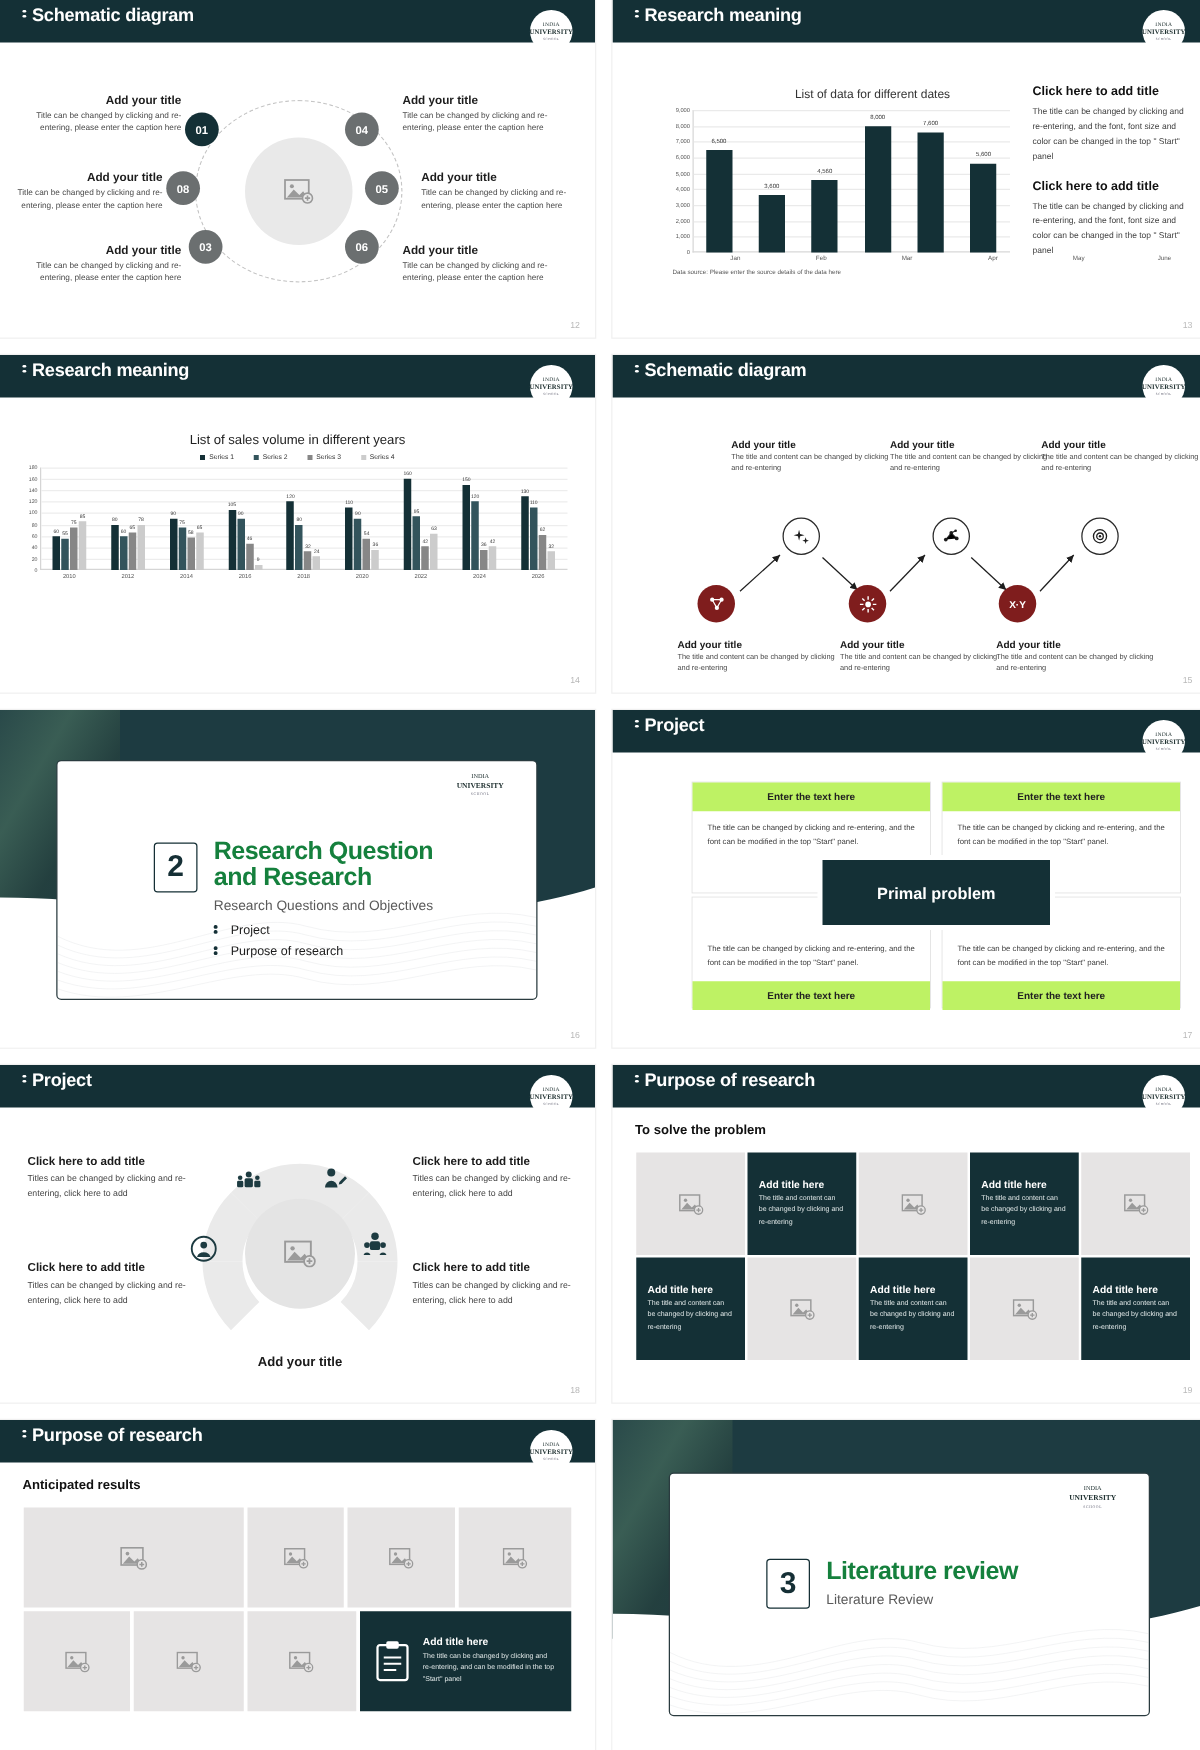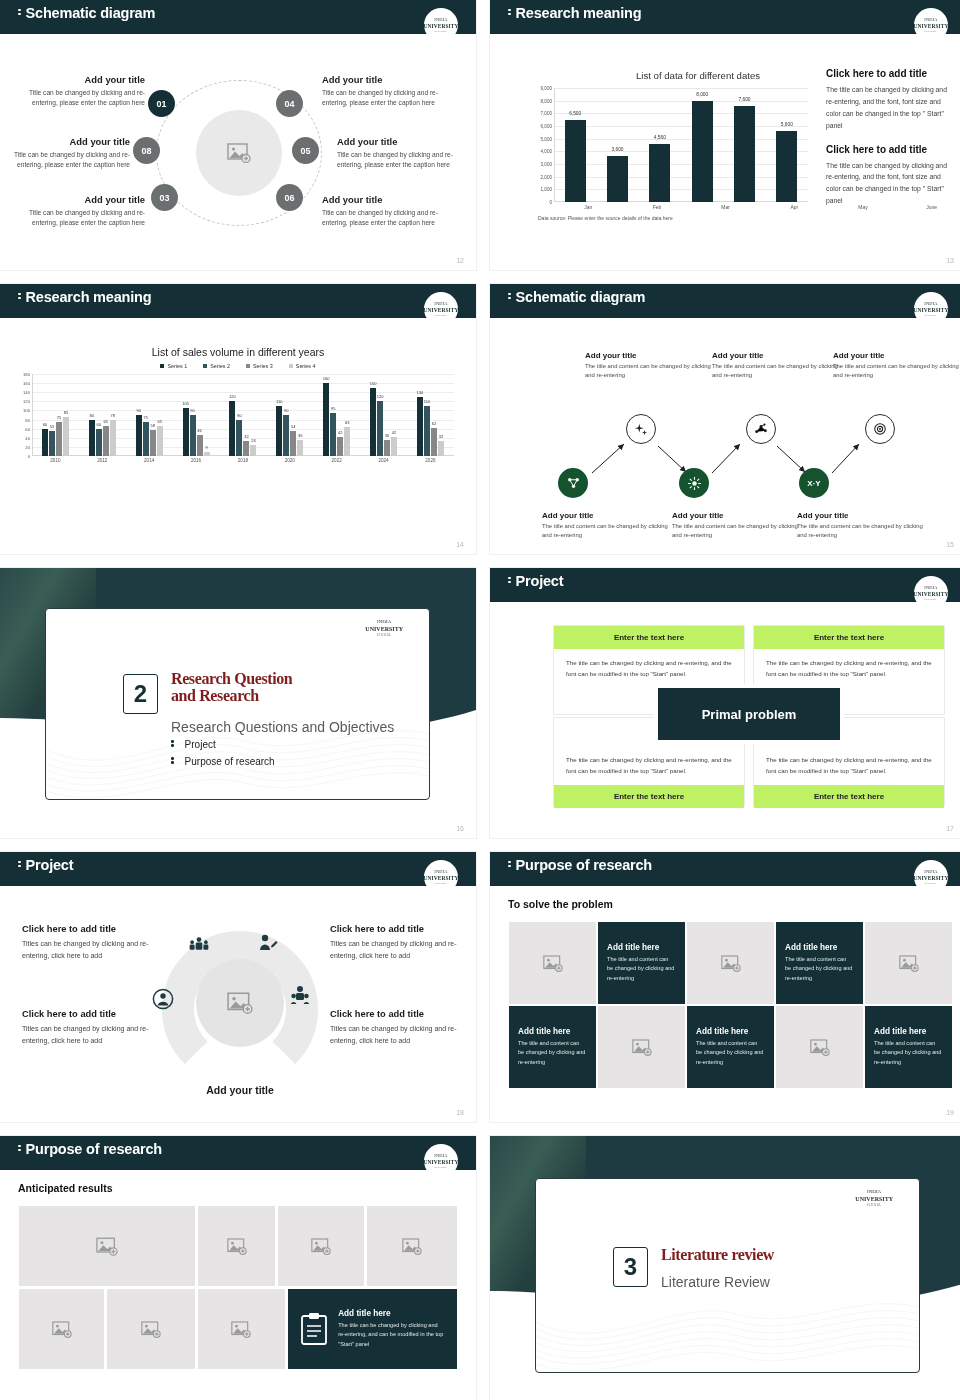--- a/index.html
+++ b/index.html
@@ -75,39 +75,39 @@
   .c3-groups { position:absolute; left:16px; right:0; top:0; bottom:0; display:flex; justify-content:space-around; align-items:flex-end; }
   .c3-group { display:flex; align-items:flex-end; gap:1px; height:100%; }
   .c3-bar { width:6px; position:relative; }
   .c3-bar .vlab { position:absolute; top:-7px; left:50%; transform:translateX(-50%); font-size:4px; color:#333; }
   .c3-xaxis { position:absolute; left:32px; right:22px; top:174px; display:flex; justify-content:space-around; }
   .c3-xaxis span { font-size:4.6px; color:#555; }
 
   
   .flow { position:absolute; inset:32px 0 0 0; }
   .fl-circ { position:absolute; width:30px; height:30px; border-radius:50%; display:flex; align-items:center; justify-content:center; }
-  .fl-circ.dark { background:#14532d; }
+  .fl-circ.dark { background:#7f1d1d; }
   .fl-circ.light { background:#fff; border:1px solid #2a2a2a; }
   .fl-cap { position:absolute; width:128px; }
   .fl-cap .t { font-size:8px; font-weight:bold; color:#1a1a1a; margin-bottom:2px; }
   .fl-cap .b { font-size:5.9px; color:#4a4a4a; line-height:1.55; }
 
   
   .sec { position:absolute; inset:0; background:#fff; overflow:hidden; }
   .sec-top { position:absolute; left:0; right:0; top:0; height:168px; background:#1d3b41; }
   .sec-photo { position:absolute; left:0; top:0; width:96px; height:168px;
      background:linear-gradient(120deg,#2a4a4a 0%,#3b5f55 30%,#24403f 60%,#1d3b41 100%); opacity:.95; }
   .sec-curve { position:absolute; left:0; right:0; top:120px; height:60px; }
   .sec-card { position:absolute; left:45px; top:40px; width:385px; height:192px; background:#fff;
               border:1px solid #2a3b3f; border-radius:4px; overflow:hidden; }
   .sec-wave { position:absolute; left:0; bottom:0; width:100%; height:110px; opacity:.4; }
   .sec-num { position:absolute; left:122px; top:64px; width:35px; height:40px; border:1.6px solid #152f35;
              border-radius:3px; display:flex; align-items:center; justify-content:center; font-size:24px; font-weight:bold; color:#152f35; }
-  .sec-h { position:absolute; left:170px; top:60px; font-size:16px; font-weight:bold; color:#7f1d1d; line-height:1.05; letter-spacing:-.4px;font-family:Liberation Serif, serif; }
-  .sec-sub { position:absolute; left:170px; font-size:14px; color:#5a5a5a; }
+  .sec-h { position:absolute; left:170px; top:60px; font-size:20px; font-weight:bold; color:#15803d; line-height:1.05; letter-spacing:-.4px; }
+  .sec-sub { position:absolute; left:170px; font-size:11px; color:#5a5a5a; }
   .sec-list { position:absolute; left:170px; }
   .sec-list div { display:flex; align-items:center; gap:6px; font-size:10px; color:#1c1c1c; margin-bottom:6px; }
   .sec-logo { position:absolute; right:26px; top:10px; display:flex; flex-direction:column; align-items:center; }
   .sec-logo .l1 { font-family:"Liberation Serif", serif; font-size:5px; color:#233; line-height:1.3; }
   .sec-logo .l2 { font-family:"Liberation Serif", serif; font-size:6px; color:#233; font-weight:bold; }
   .sec-logo .l3 { font-family:"Liberation Serif", serif; font-size:3px; color:#667; letter-spacing:.5px; margin-top:1px;}
 
   
   .p-grid { position:absolute; left:64px; top:58px; width:390px; height:180px; }
   .p-box { position:absolute; width:190px; height:88px; background:#fff; box-shadow:0 0 0 .7px #e2e2e2; }

